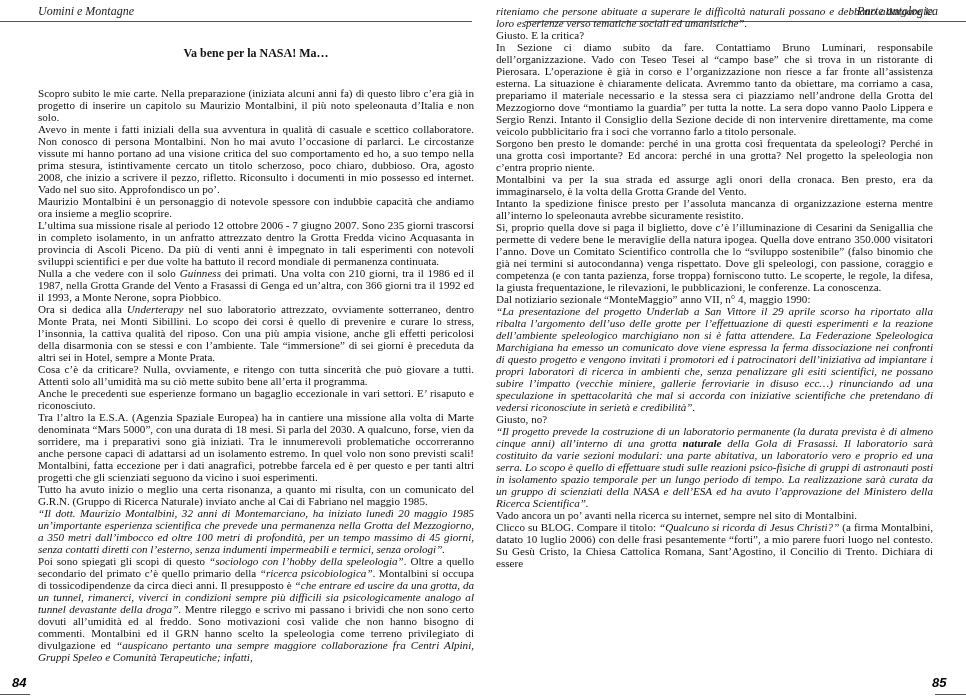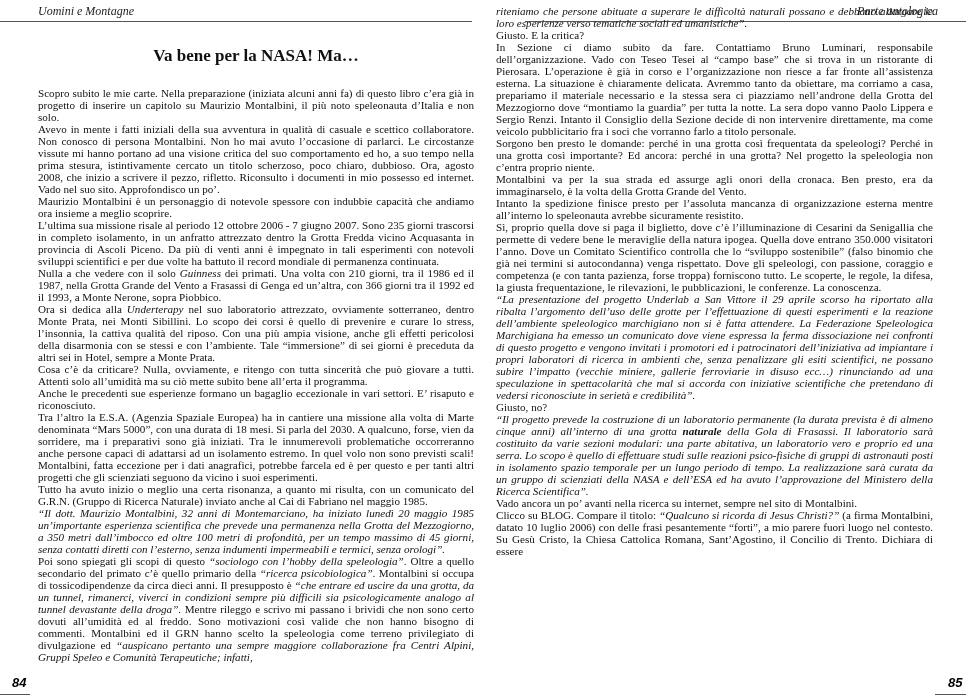--- a/index.html
+++ b/index.html
@@ -19,40 +19,40 @@
   }
   .left .running-head { left: 38px; }
   .right .running-head { right: 28px; }
 
   .head-rule { position: absolute; top: 21px; height: 1px; background: #555; }
   .left .head-rule { left: 0; width: 472px; }
   .right .head-rule { left: 42px; width: 441px; }
 
   .title {
     position: absolute; top: 46px; left: 36px; width: 440px;
-    text-align: center; font-weight: bold; font-size: 17px; color: #111;
+    text-align: center; font-weight: bold; font-size: 12px; color: #111;
   }
 
   .body {
     position: absolute; font-size: 11.1px; line-height: 12px;
     text-align: justify; hyphens: auto;
   }
   .left .body { left: 38px; width: 436px; top: 87px; }
   .right .body { left: 13px; width: 437px; top: 5px; }
   .body p { margin: 0; }
   .body em, .body .it { font-style: italic; }
   .body .b { font-weight: bold; }
 
   .page-num {
     position: absolute; top: 675px;
     font-family: "Liberation Sans", sans-serif;
     font-style: italic; font-weight: bold; font-size: 13px; color: #000000;
   }
   .left .page-num { left: 12px; }
-  .right .page-num { left: 465px; }
+  .right .page-num { left: 449px; }
   .foot-rule { position: absolute; top: 694px; height: 1px; background: #555; }
   .left .foot-rule { left: 0; width: 30px; }
   .right .foot-rule { left: 452px; width: 31px; }
 </style>
 </head>
 <body>
 
 <div class="page left">
   <div class="running-head">Uomini e Montagne</div>
   <div class="head-rule"></div>
@@ -79,20 +79,21 @@
   <div class="running-head">Parte antologica</div>
   <div class="head-rule"></div>
   <div class="body">
       <p><span class="it">riteniamo che persone abituate a superare le difficoltà naturali possano e debbano allargare le loro esperienze verso tematiche sociali ed umanistiche”.</span></p>
       <p><span>Giusto. E la critica?</span></p>
       <p><span>In Sezione ci diamo subito da fare. Contattiamo Bruno Luminari, responsabile dell’organizzazione. Vado con Teseo Tesei al “campo base” che si trova in un ristorante di Pierosara. L’operazione è già in corso e l’organizzazione non riesce a far fronte all’assistenza esterna. La situazione è chiaramente delicata. Avremmo tanto da obiettare, ma corriamo a casa, prepariamo il materiale necessario e la stessa sera ci piazziamo nell’androne della Grotta del Mezzogiorno dove “montiamo la guardia” per tutta la notte. La sera dopo vanno Paolo Lippera e Sergio Renzi. Intanto il Consiglio della Sezione decide di non intervenire direttamente, ma come veicolo pubblicitario fra i soci che vorranno farlo a titolo personale.</span></p>
       <p><span>Sorgono ben presto le domande: perché in una grotta così frequentata da speleologi? Perché in una grotta così importante? Ed ancora: perché in una grotta? Nel progetto la speleologia non c’entra proprio niente.</span></p>
       <p><span>Montalbini va per la sua strada ed assurge agli onori della cronaca. Ben presto, era da immaginarselo, è la volta della Grotta Grande del Vento.</span></p>
       <p><span>Intanto la spedizione finisce presto per l’assoluta mancanza di organizzazione esterna mentre all’interno lo speleonauta avrebbe sicuramente resistito.</span></p>
       <p><span>Sì, proprio quella dove si paga il biglietto, dove c’è l’illuminazione di Cesarini da Senigallia che permette di vedere bene le meraviglie della natura ipogea. Quella dove entrano 350.000 visitatori l’anno. Dove un Comitato Scientifico controlla che lo “sviluppo sostenibile” (falso binomio che già nei termini si autocondanna) venga rispettato. Dove gli speleologi, con passione, coraggio e competenza (e con tanta pazienza, forse troppa) forniscono tutto. Le scoperte, le regole, la difesa, la giusta frequentazione, le rilevazioni, le pubblicazioni, le conferenze. La conoscenza.</span></p>
+      <p><span>Dal notiziario sezionale “MonteMaggio” anno VII, n° 4, maggio 1990:</span></p>
       <p><span class="it">“La presentazione del progetto Underlab a San Vittore il 29 aprile scorso ha riportato alla ribalta l’argomento dell’uso delle grotte per l’effettuazione di questi esperimenti e la reazione dell’ambiente speleologico marchigiano non si è fatta attendere. La Federazione Speleologica Marchigiana ha emesso un comunicato dove viene espressa la ferma dissociazione nei confronti di questo progetto e vengono invitati i promotori ed i patrocinatori dell’iniziativa ad impiantare i propri laboratori di ricerca in ambienti che, senza penalizzare gli esiti scientifici, ne possano subire l’impatto (vecchie miniere, gallerie ferroviarie in disuso ecc…) rinunciando ad una speculazione in spettacolarità che mal si accorda con iniziative scientifiche che pretendano di vedersi riconosciute in serietà e credibilità”.</span></p>
       <p><span>Giusto, no?</span></p>
       <p><span class="it">“Il progetto prevede la costruzione di un laboratorio permanente (la durata prevista è di almeno cinque anni) all’interno di una grotta </span><span class="it b">naturale</span><span class="it"> della Gola di Frasassi. Il laboratorio sarà costituito da varie sezioni modulari: una parte abitativa, un laboratorio vero e proprio ed una serra. Lo scopo è quello di effettuare studi sulle reazioni psico-fisiche di gruppi di astronauti posti in isolamento spazio temporale per un lungo periodo di tempo. La realizzazione sarà curata da un gruppo di scienziati della NASA e dell’ESA ed ha avuto l’approvazione del Ministero della Ricerca Scientifica”.</span></p>
       <p><span>Vado ancora un po’ avanti nella ricerca su internet, sempre nel sito di Montalbini.</span></p>
       <p><span>Clicco su BLOG. Compare il titolo: </span><span class="it">“Qualcuno si ricorda di Jesus Christi?”</span><span> (a firma Montalbini, datato 10 luglio 2006) con delle frasi pesantemente “forti”, a mio parere fuori luogo nel contesto. Su Gesù Cristo, la Chiesa Cattolica Romana, Sant’Agostino, il Concilio di Trento. Dichiara di essere</span></p>
     </div>
   <div class="page-num">85</div>
   <div class="foot-rule"></div>
 </div>
 

